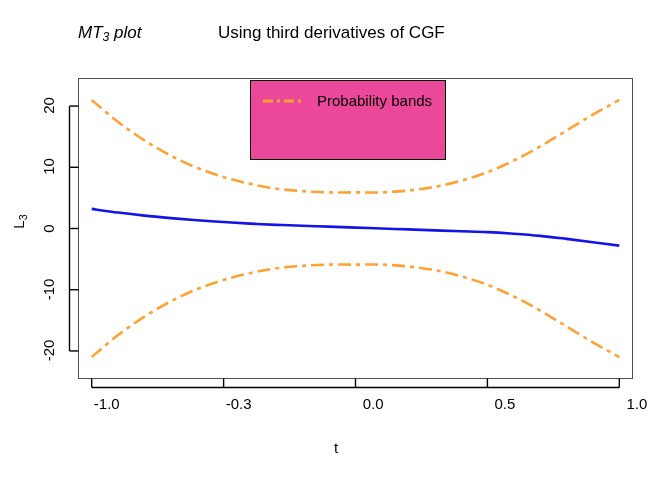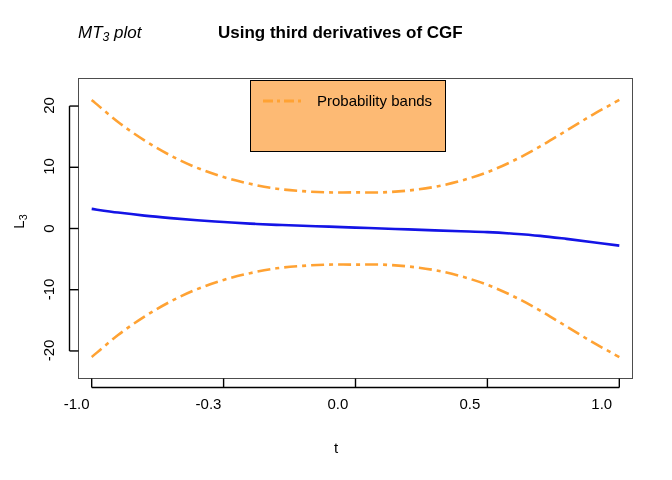--- a/index.html
+++ b/index.html
@@ -29,21 +29,21 @@
     color: #000;
     white-space: nowrap;
     line-height: 1;
     font-style: italic;
   }
   .hdr-title {
     position: absolute;
     left: 218px;
     top: 24px;
     font-size: 17px;
-    font-weight: bold;
+    font-weight: normal;
     color: #000;
     white-space: nowrap;
     line-height: 1;
   }
   sub {
     font-size: 0.72em;
     line-height: 0;
     vertical-align: -0.28em;
   }
   .axis-label-x {
@@ -72,32 +72,32 @@
     line-height: 1;
     transform: rotate(-90deg);
     transform-origin: 50% 50%;
     text-align: center;
     width: 40px;
   }
   .tick-label-x {
     position: absolute;
     font-size: 15px;
     line-height: 1;
-    text-align: left;
+    text-align: right;
     width: 56px;
     top: 396px;
   }
   .legend-box {
     position: absolute;
     left: 250px;
     top: 80px;
     width: 196px;
-    height: 72px;
+    height: 80px;
     border: 1px solid #000000;
-    background: #fdba74;
+    background: #ec4899;
     box-sizing: border-box;
   }
   .legend-row {
     position: absolute;
     left: 0;
     width: 100%;
     height: 30px;
   }
   .legend-row.r0 { top: 6px; }
   .legend-row.r1 { top: 36px; }

